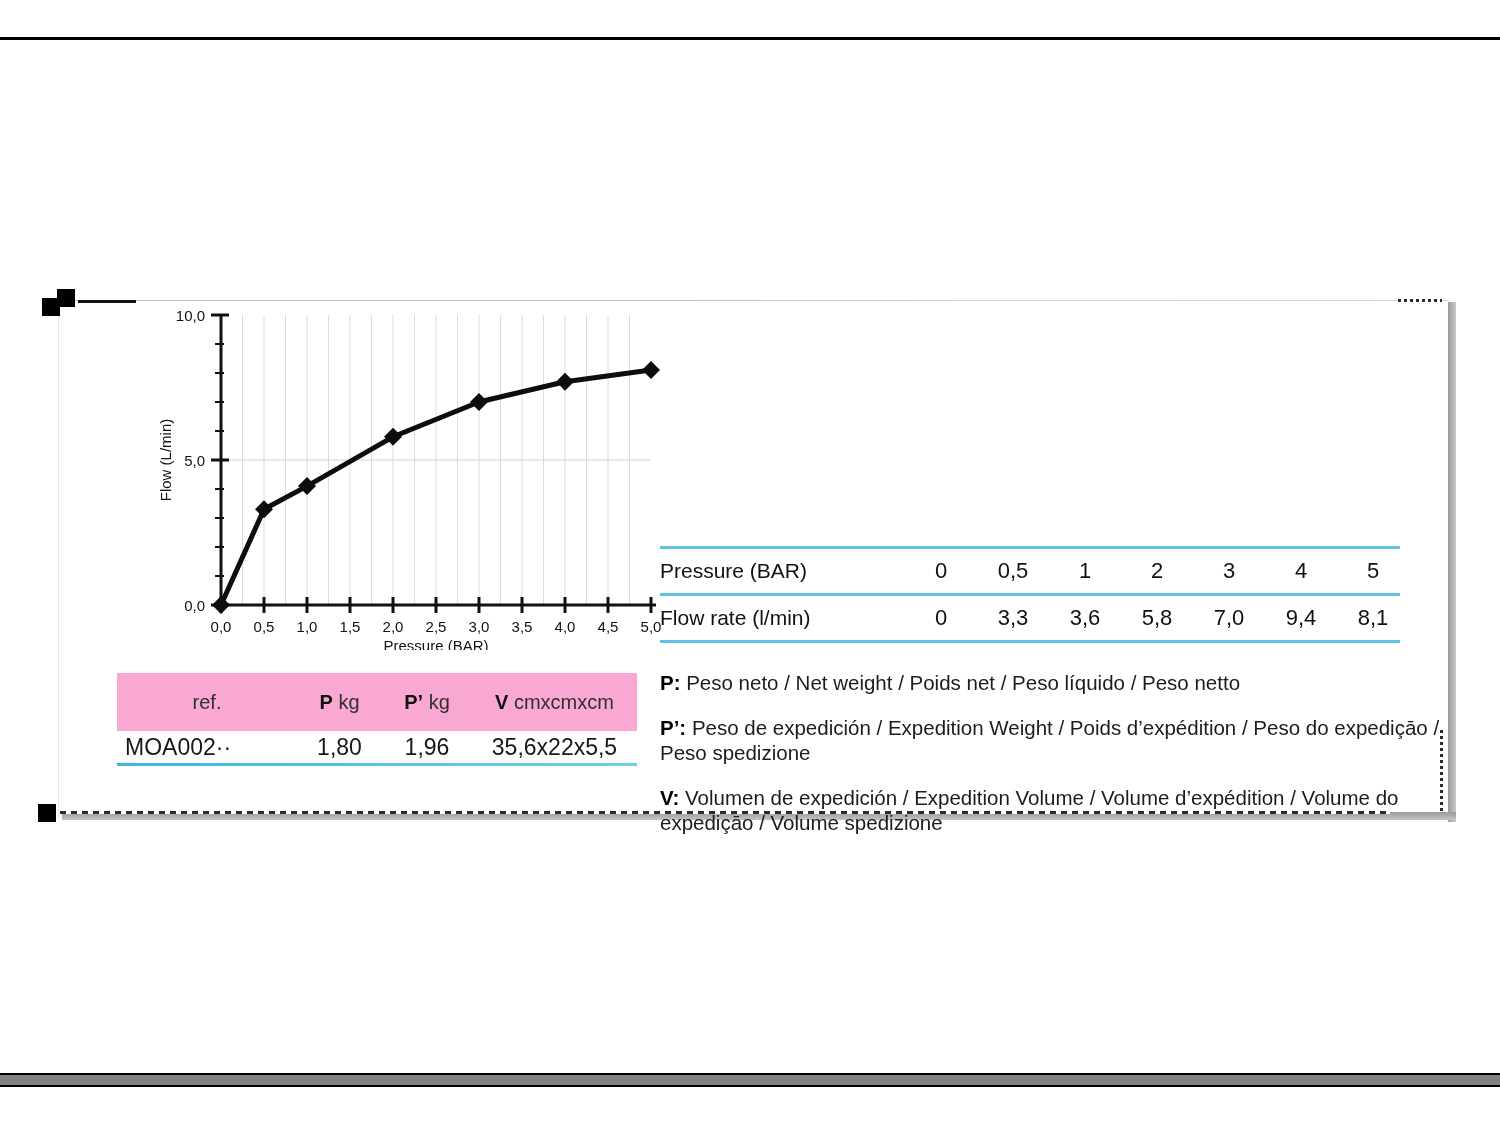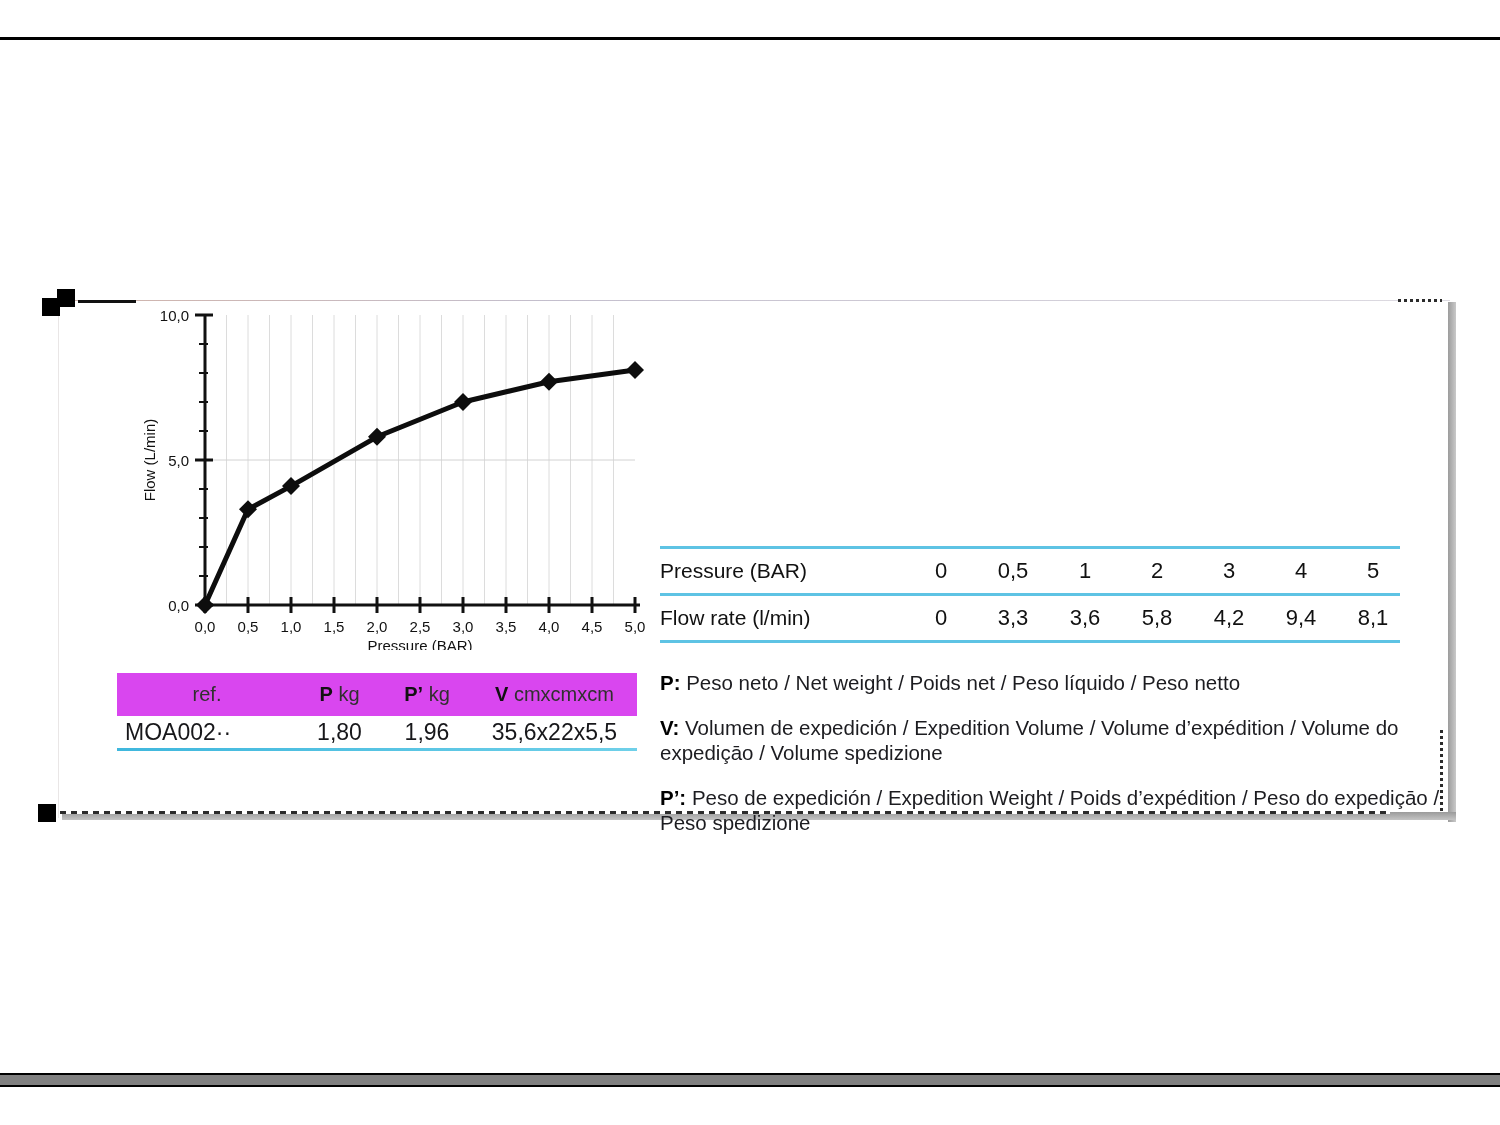--- a/index.html
+++ b/index.html
@@ -99,37 +99,37 @@
     width: 18px; height: 18px;
     background: #000000;
   }
   .handle-tl-a { left: 42px; top: 298px; }
   .handle-tl-b { left: 57px; top: 289px; }
   .handle-bl   { left: 38px; top: 804px; }
 
   
   .chart-wrap {
     position: absolute;
-    left: 125px; top: 300px;
+    left: 141px; top: 300px;
     width: 540px; height: 350px;
   }
   .chart-svg { display: block; }
 
   
   .ref-table {
     position: absolute;
     left: 117px; top: 673px;
     width: 520px;
   }
   .ref-head {
-    background: #d946ef;
+    background: #f9a8d4;
     display: grid;
     grid-template-columns: 180px 85px 90px 165px;
     align-items: center;
-    height: 43px;
+    height: 58px;
   }
   .ref-head .cell { text-align: center; font-size: 20px; color: #30302e; }
   .ref-head .cell b { font-weight: 700; color: #111; }
   .ref-body {
     display: grid;
     grid-template-columns: 180px 85px 90px 165px;
     align-items: center;
     height: 32px;
     background: #ffffff;
   }
@@ -323,34 +323,34 @@
     <div class="dt-val">4</div>
     <div class="dt-val">5</div>
   </div>
   <div class="dt-rule"></div>
   <div class="dt-row">
     <div class="dt-label">Flow rate (l/min)</div>
     <div class="dt-val">0</div>
     <div class="dt-val">3,3</div>
     <div class="dt-val">3,6</div>
     <div class="dt-val">5,8</div>
-    <div class="dt-val">4,2</div>
+    <div class="dt-val">7,0</div>
     <div class="dt-val">9,4</div>
     <div class="dt-val">8,1</div>
   </div>
   <div class="dt-rule"></div>
 </div>
 
 <div class="legend">
   <p>
     <span class="key">P:</span><span> Peso neto / Net weight / Poids net / Peso líquido / Peso netto</span>
   </p>
   <p>
-    <span class="key">V:</span><span> Volumen de expedición / Expedition Volume / Volume d’expédition / Volume do expediçāo / Volume spedizione</span>
+    <span class="key">P’:</span><span> Peso de expedición / Expedition Weight / Poids d’expédition / Peso do expediçāo / Peso spedizione</span>
   </p>
   <p>
-    <span class="key">P’:</span><span> Peso de expedición / Expedition Weight / Poids d’expédition / Peso do expediçāo / Peso spedizione</span>
+    <span class="key">V:</span><span> Volumen de expedición / Expedition Volume / Volume d’expédition / Volume do expediçāo / Volume spedizione</span>
   </p>
 </div>
 
 <div class="bottom-rule-top"></div>
 <div class="bottom-grayband"></div>
 <div class="bottom-rule-bottom"></div>
 
 </body></html>

